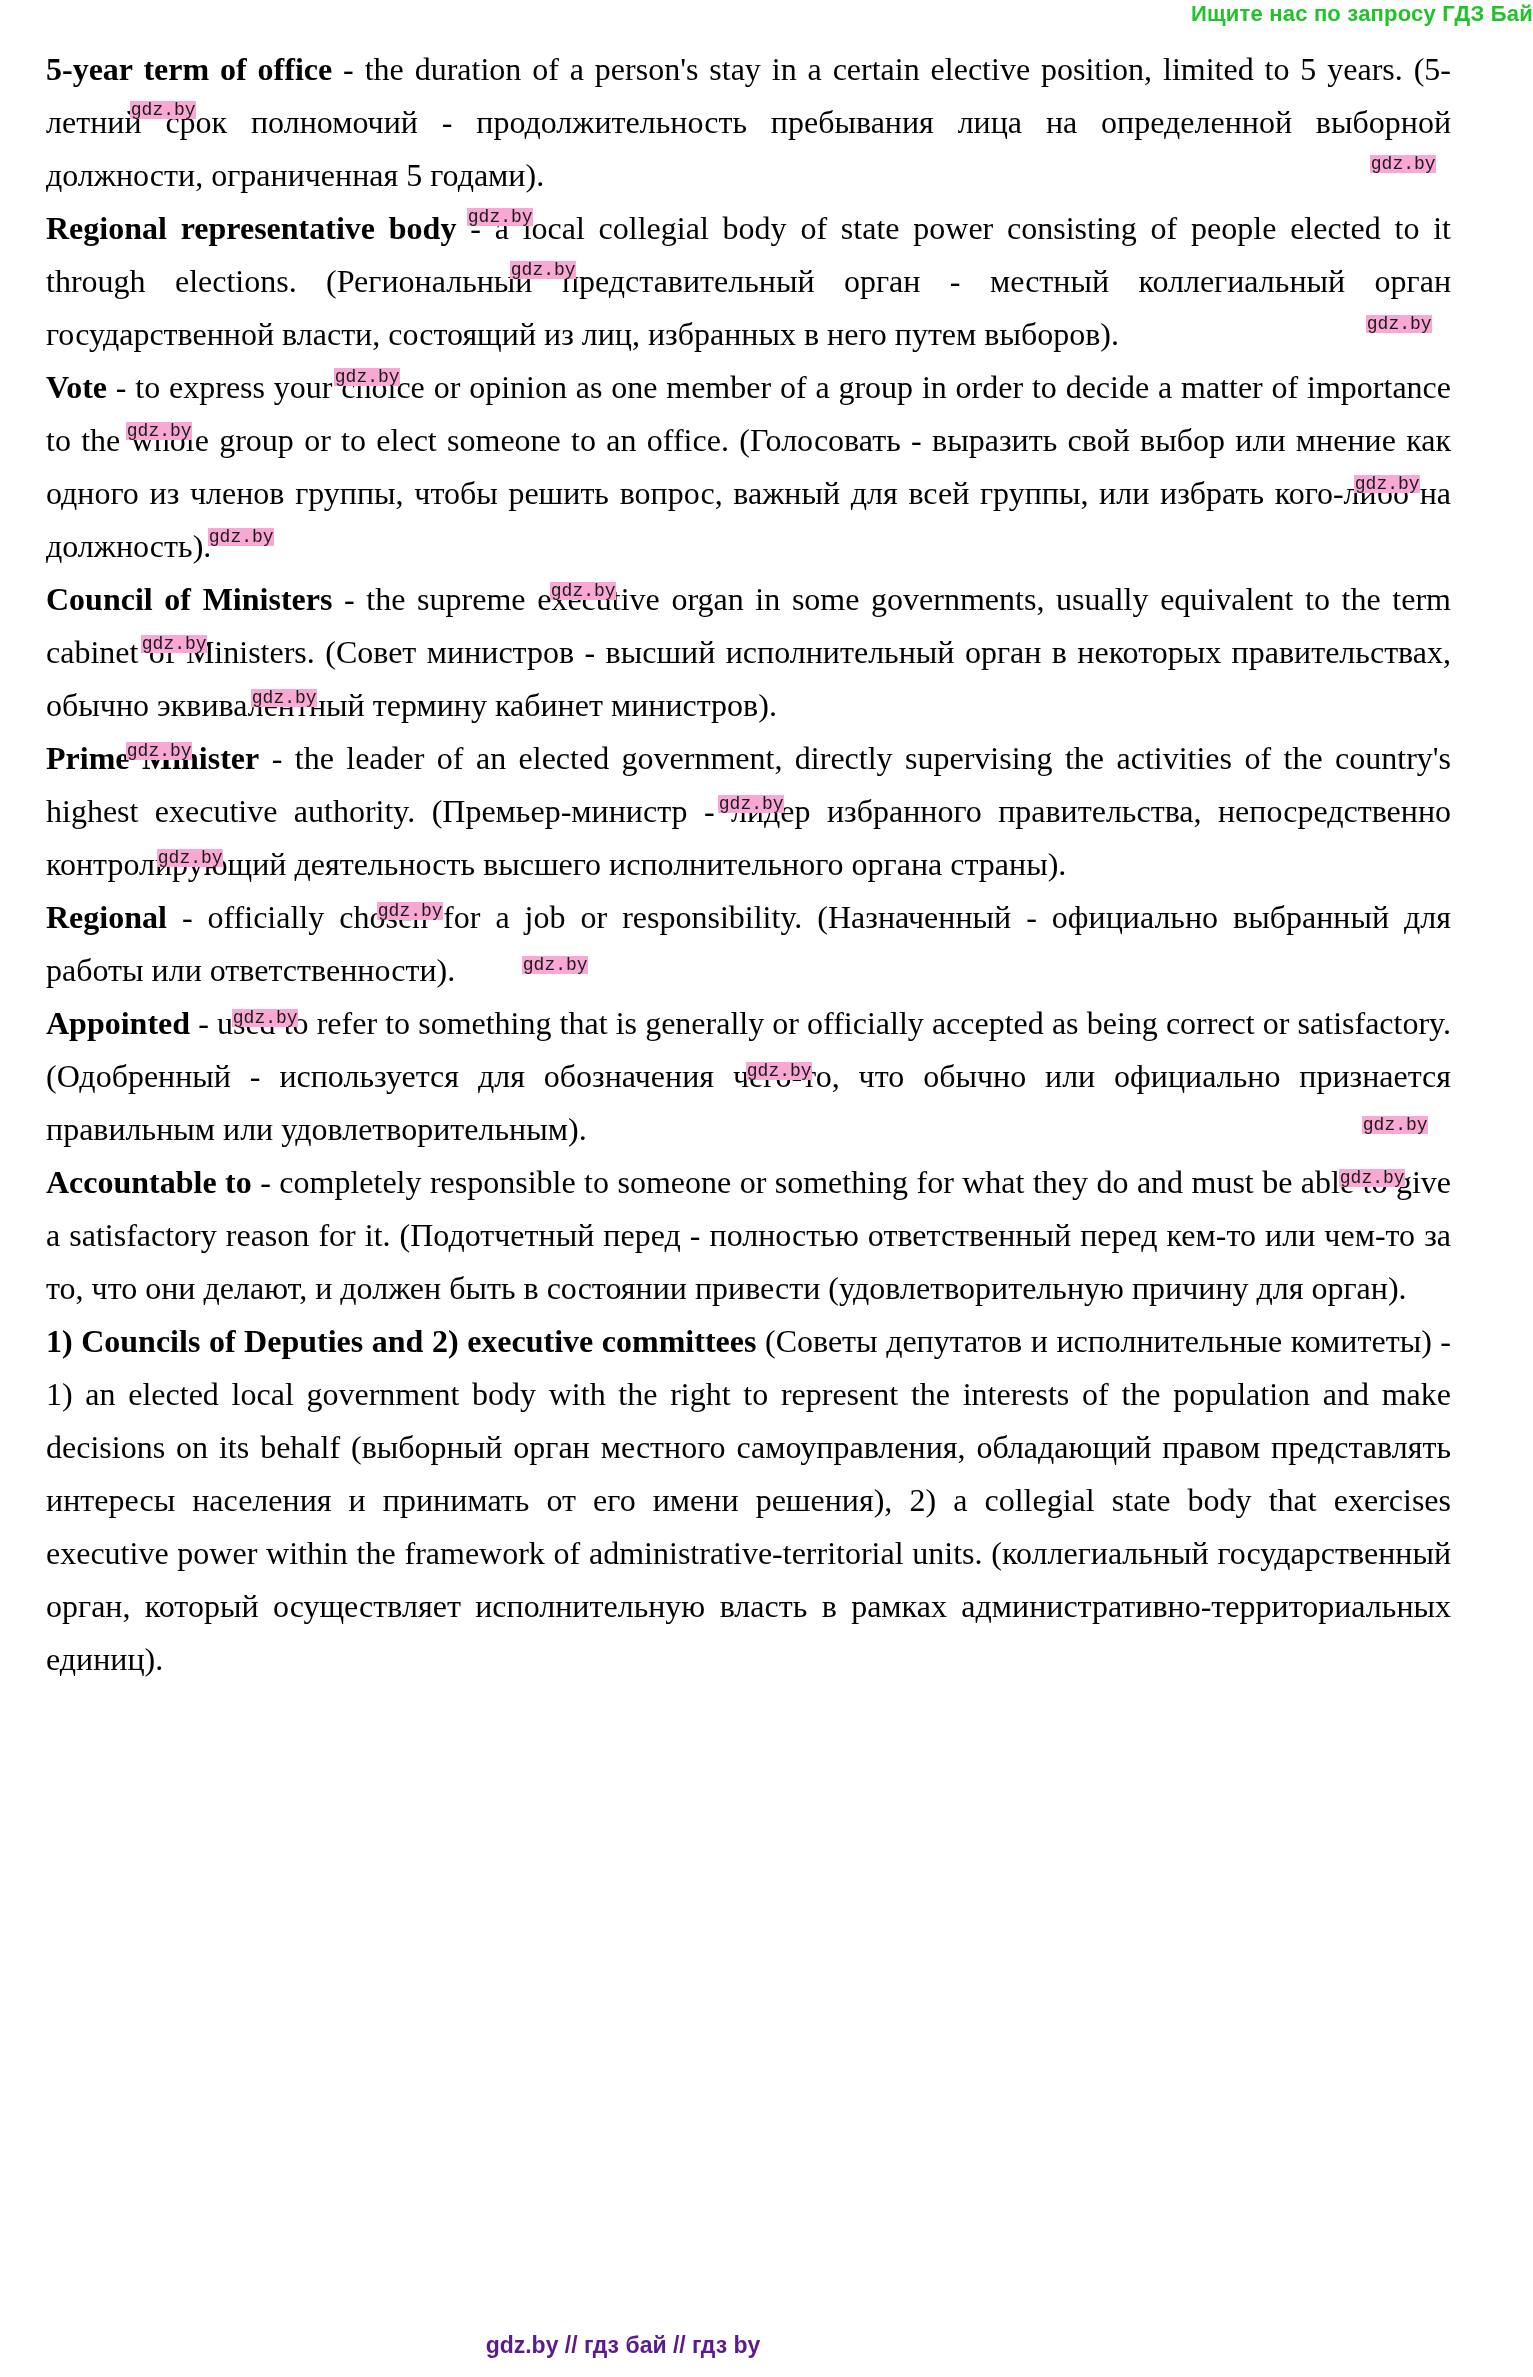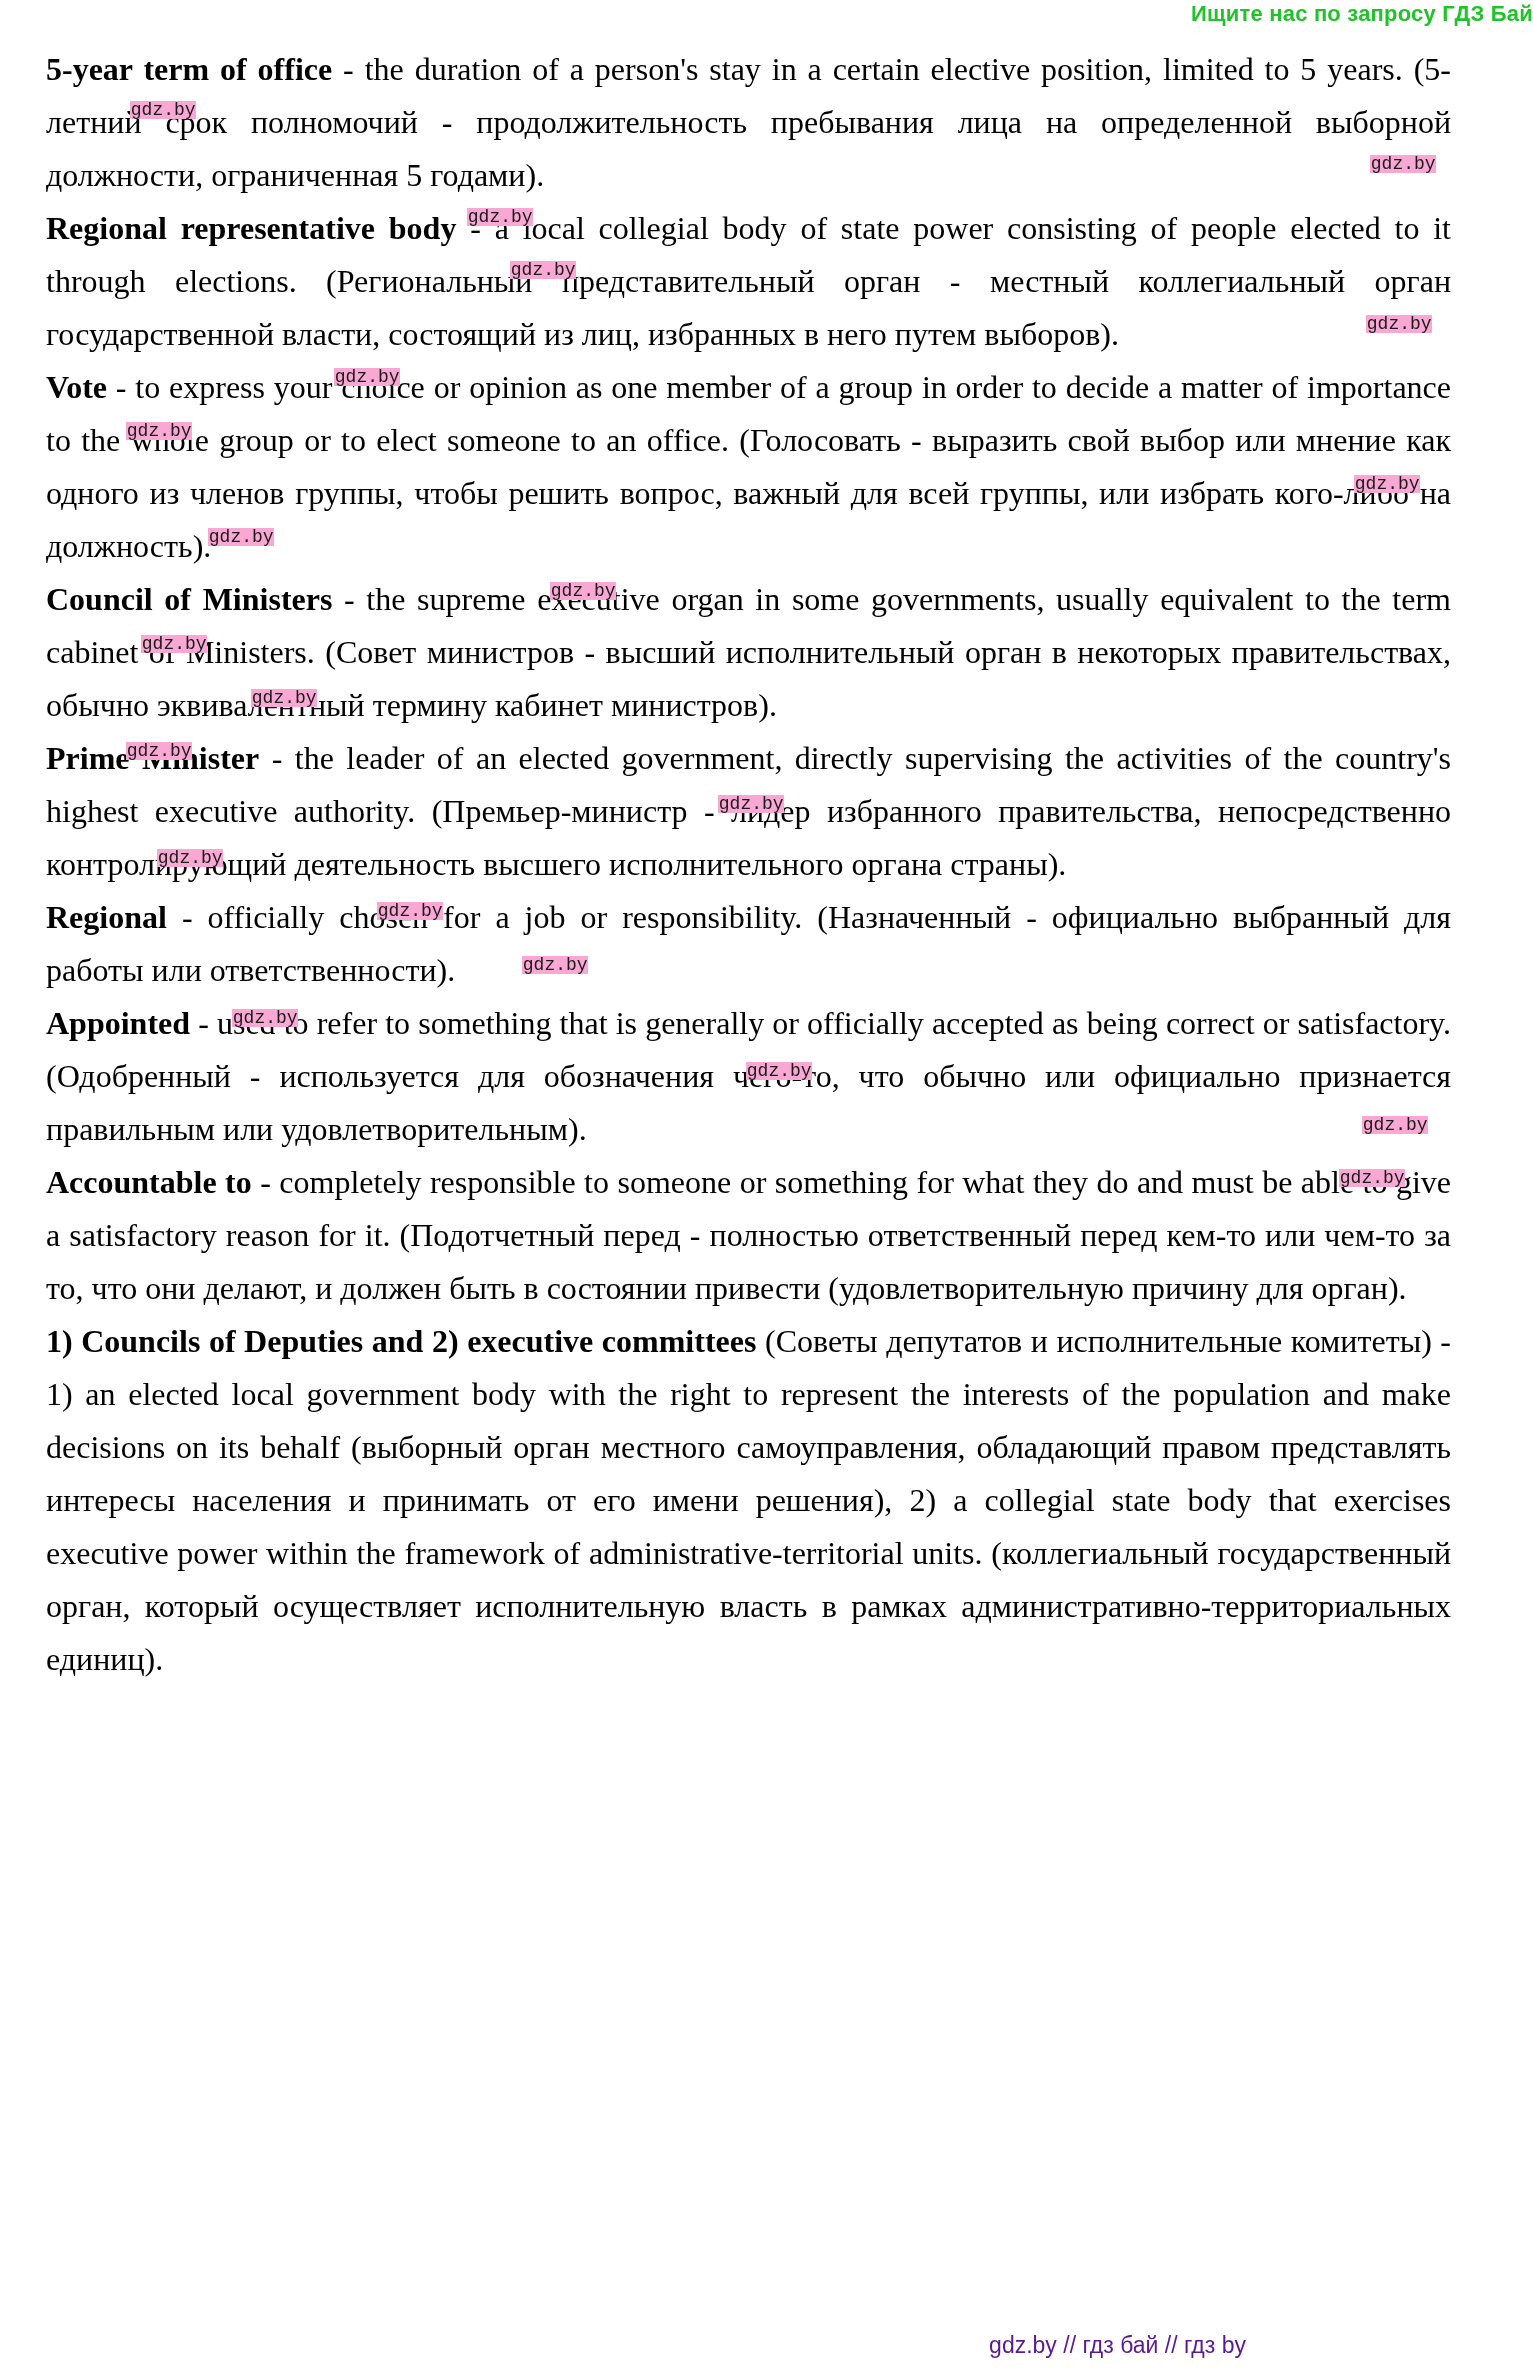--- a/index.html
+++ b/index.html
@@ -63,24 +63,24 @@
     white-space: nowrap;
     z-index: 5;
     background: #f9a8d4;
     padding: 0 0.8px;
   }
   
   .footer {
     position: absolute;
     left: 0;
     width: 1246px;
-    text-align: right;
+    text-align: center;
     font-family: "Liberation Sans", "DejaVu Sans", sans-serif;
     font-size: 23px;
-    font-weight: 400;
+    font-weight: 700;
     color: #5b1a8f;
     white-space: nowrap;
   }
 </style>
 </head>
 <body>
 
 <div id="page">
 
   <div class="promo-header" style="color: rgb(34, 195, 42); text-align: right;">Ищите нас по запросу ГДЗ Бай</div>

